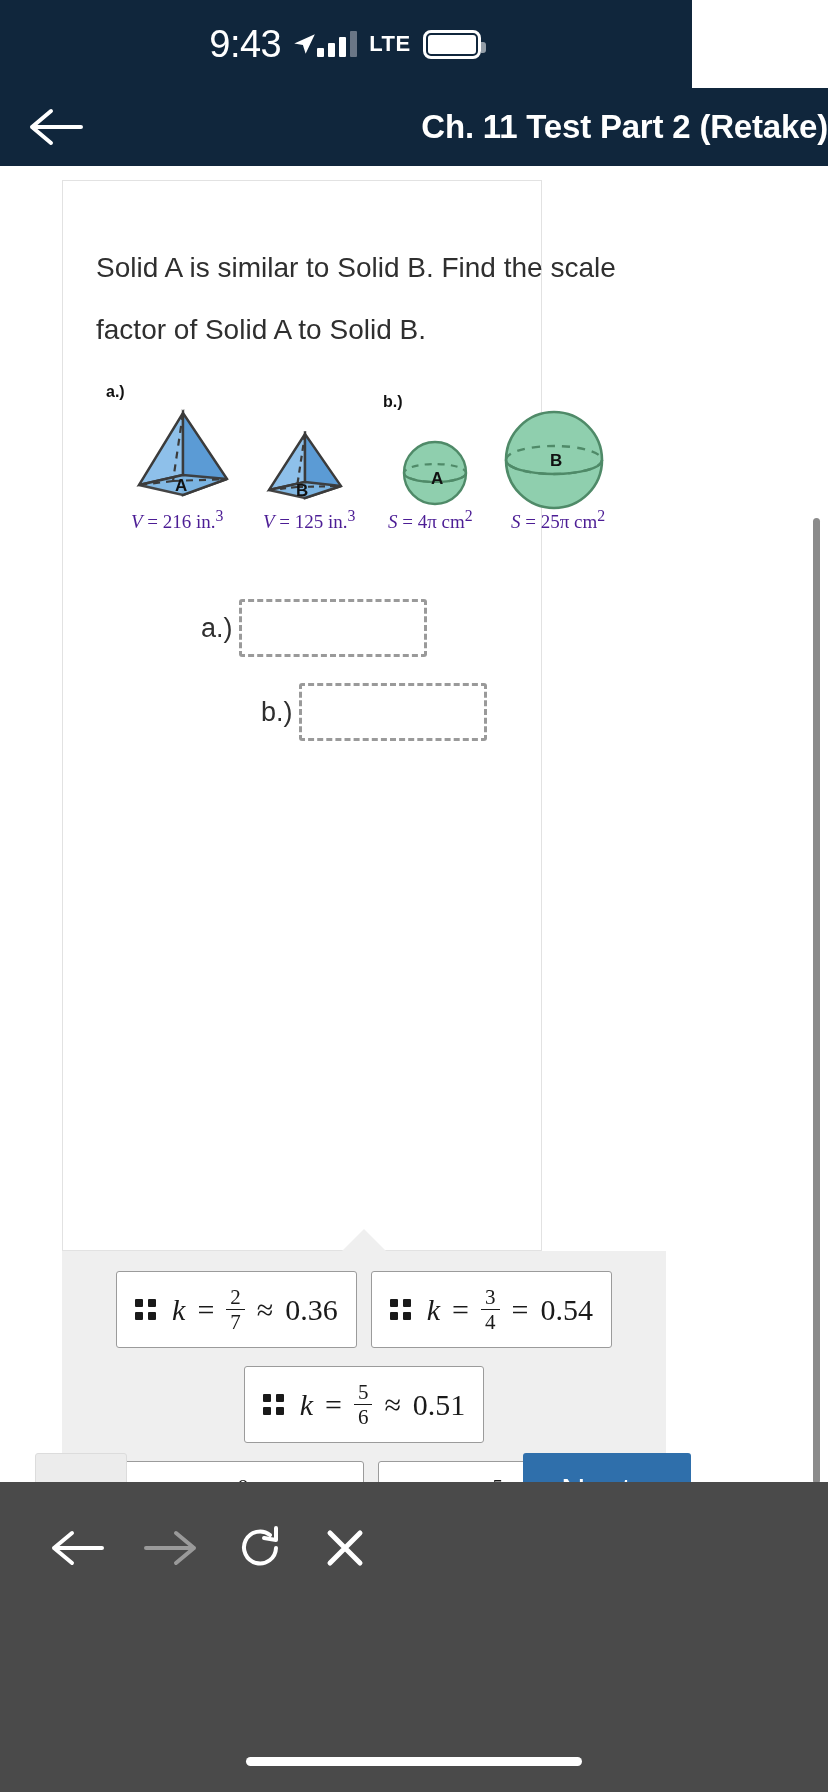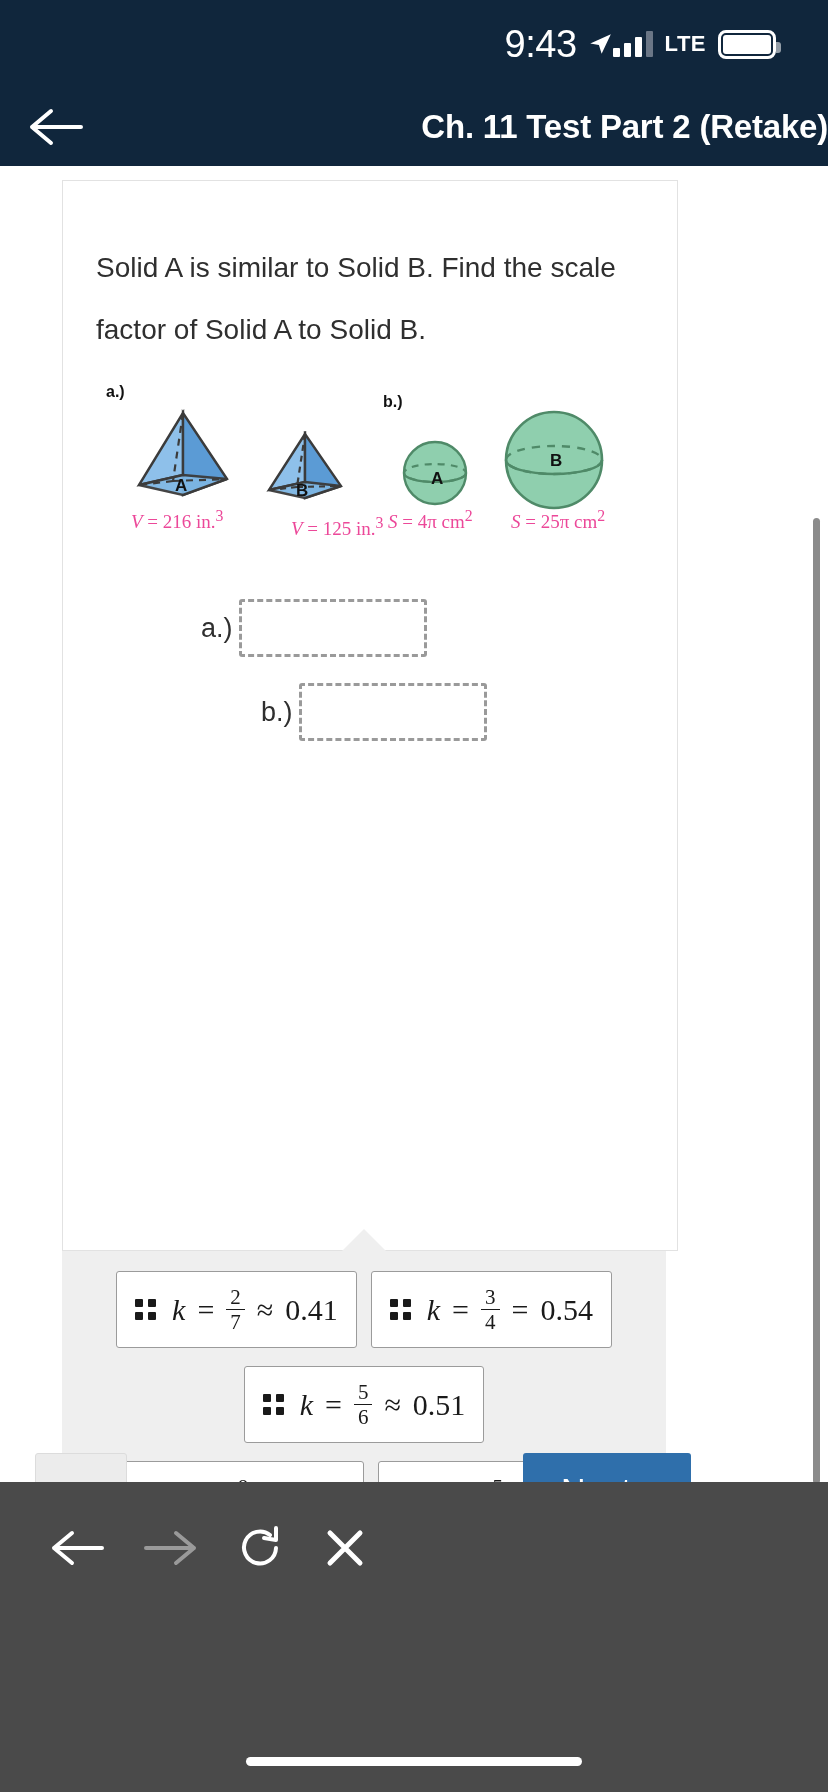--- a/index.html
+++ b/index.html
@@ -6,23 +6,23 @@
   html, body {
     width: 828px; height: 1792px;
     background: #ffffff;
     font-family: "Liberation Sans", sans-serif;
     overflow: hidden;
   }
   .phone { position: relative; width: 828px; height: 1792px; background:#fff; }
 
   
   .statusbar {
-    position: absolute; top:0; left:0; width:828px; height:88px;
+    position: absolute; top:0; left:0; width:692px; height:88px;
     background:#10263c; color:#fff;
-    display:flex; align-items:center; justify-content:flex-end;
+    display:flex; align-items:center; justify-content:center;
     padding: 0 52px 0 50px;
   }
   .clock { font-size:38px; font-weight:500; letter-spacing:-0.5px; display:flex; align-items:center; gap:10px;}
   .loc-arrow { display:inline-block; width:26px; height:26px; }
   .status-right { display:flex; align-items:center; gap:12px; }
   .bars { display:flex; align-items:flex-end; gap:4px; height:26px;}
   .bars i { display:block; width:7px; background:#fff; border-radius:1px;}
   .bars i:nth-child(1){height:9px;}
   .bars i:nth-child(2){height:14px;}
   .bars i:nth-child(3){height:20px;}
@@ -38,32 +38,32 @@
     position:absolute; top:88px; left:0; width:828px; height:78px;
     background:#10263c; color:#fff; display:flex; align-items:center;justify-content:space-between;
   }
   .back-arrow { width:110px; display:flex; justify-content:center; align-items:center; cursor:pointer;}
   .nav-title { font-size:33px; font-weight:700; letter-spacing:-0.2px; }
 
   
   .content { position:absolute; top:166px; left:0; width:828px; height:1250px; background:#fff; }
 
   .qcard {
-    position:absolute; left:62px; top:14px; width:616px; height:1071px;
+    position:absolute; left:62px; top:14px; width:480px; height:1071px;
     background:#fff; border:1px solid #e2e2e2;
   }
   .qtext {
     position:absolute; left:33px; top:56px; width:540px;
     font-size:28px; color:#2f2f2f; line-height:62px;
   }
 
   
   .figures { position:absolute; left:0px; top:190px; width:604px; height:160px; }
   .fig-lbl { position:absolute; font-size:16px; font-weight:bold; color:#111; font-family:"Liberation Sans", sans-serif;}
-  .meas { position:absolute; font-family:"Liberation Serif", serif; font-size:19px; color:#ec4899; white-space:nowrap;}
+  .meas { position:absolute; font-family:"Liberation Serif", serif; font-size:19px; color:#4c1d95; white-space:nowrap;}
   .meas i { font-style:italic; }
   .solid-letter { position:absolute; font-size:17px; font-weight:bold; color:#111;}
 
   
   .blank-row { position:absolute; font-size:27px; color:#2f2f2f; display:flex; align-items:center; gap:6px;}
   .blank-box { width:188px; height:58px; border:3px dashed #9a9a9a; border-radius:3px; background:#fff;}
   .tray-full {
     position:absolute; left:62px; top:1085px; width:604px; height:452px;
     background:#efefef;
   }
@@ -197,21 +197,21 @@
           <circle cx="51" cy="51" r="48" fill="#8fcfae" stroke="#4f8a68" stroke-width="2.6"></circle>
           <ellipse cx="51" cy="51" rx="48" ry="14" fill="none" stroke="#4f8a68" stroke-width="2.4" stroke-dasharray="8 7"></ellipse>
           <path d="M3 51 A48 14 0 0 0 99 51" fill="none" stroke="#4f8a68" stroke-width="2.4"></path>
         </svg>
         <div class="solid-letter" style="left:487px; top:80px;">B</div>
 
         <div class="meas" style="left:68px; top:136px;">
           <i>V</i>
           <span>= 216 in.</span><sup>3</sup>
         </div>
-        <div class="meas" style="left:200px; top:143px;margin-left:28px;">
+        <div class="meas" style="left:200px; top:136px;">
           <i>V</i>
           <span>= 125 in.</span><sup>3</sup>
         </div>
         <div class="meas" style="left:325px; top:136px;">
           <i>S</i>
           <span>= 4π cm</span><sup>2</sup>
         </div>
         <div class="meas" style="left:448px; top:136px;">
           <i>S</i>
           <span>= 25π cm</span><sup>2</sup>
@@ -242,21 +242,21 @@
               <span></span>
             </span>
             <span class="math">
               <span class="mk">k</span>
               <span>=</span>
               <span class="frac">
                 <span class="num">2</span>
                 <span class="den">7</span>
               </span>
               <span>≈</span>
-              <span>0.41</span>
+              <span>0.36</span>
             </span>
           </div>
           <div class="chip">
             <span class="grip">
               <span></span>
               <span></span>
               <span></span>
               <span></span>
             </span>
             <span class="math">

